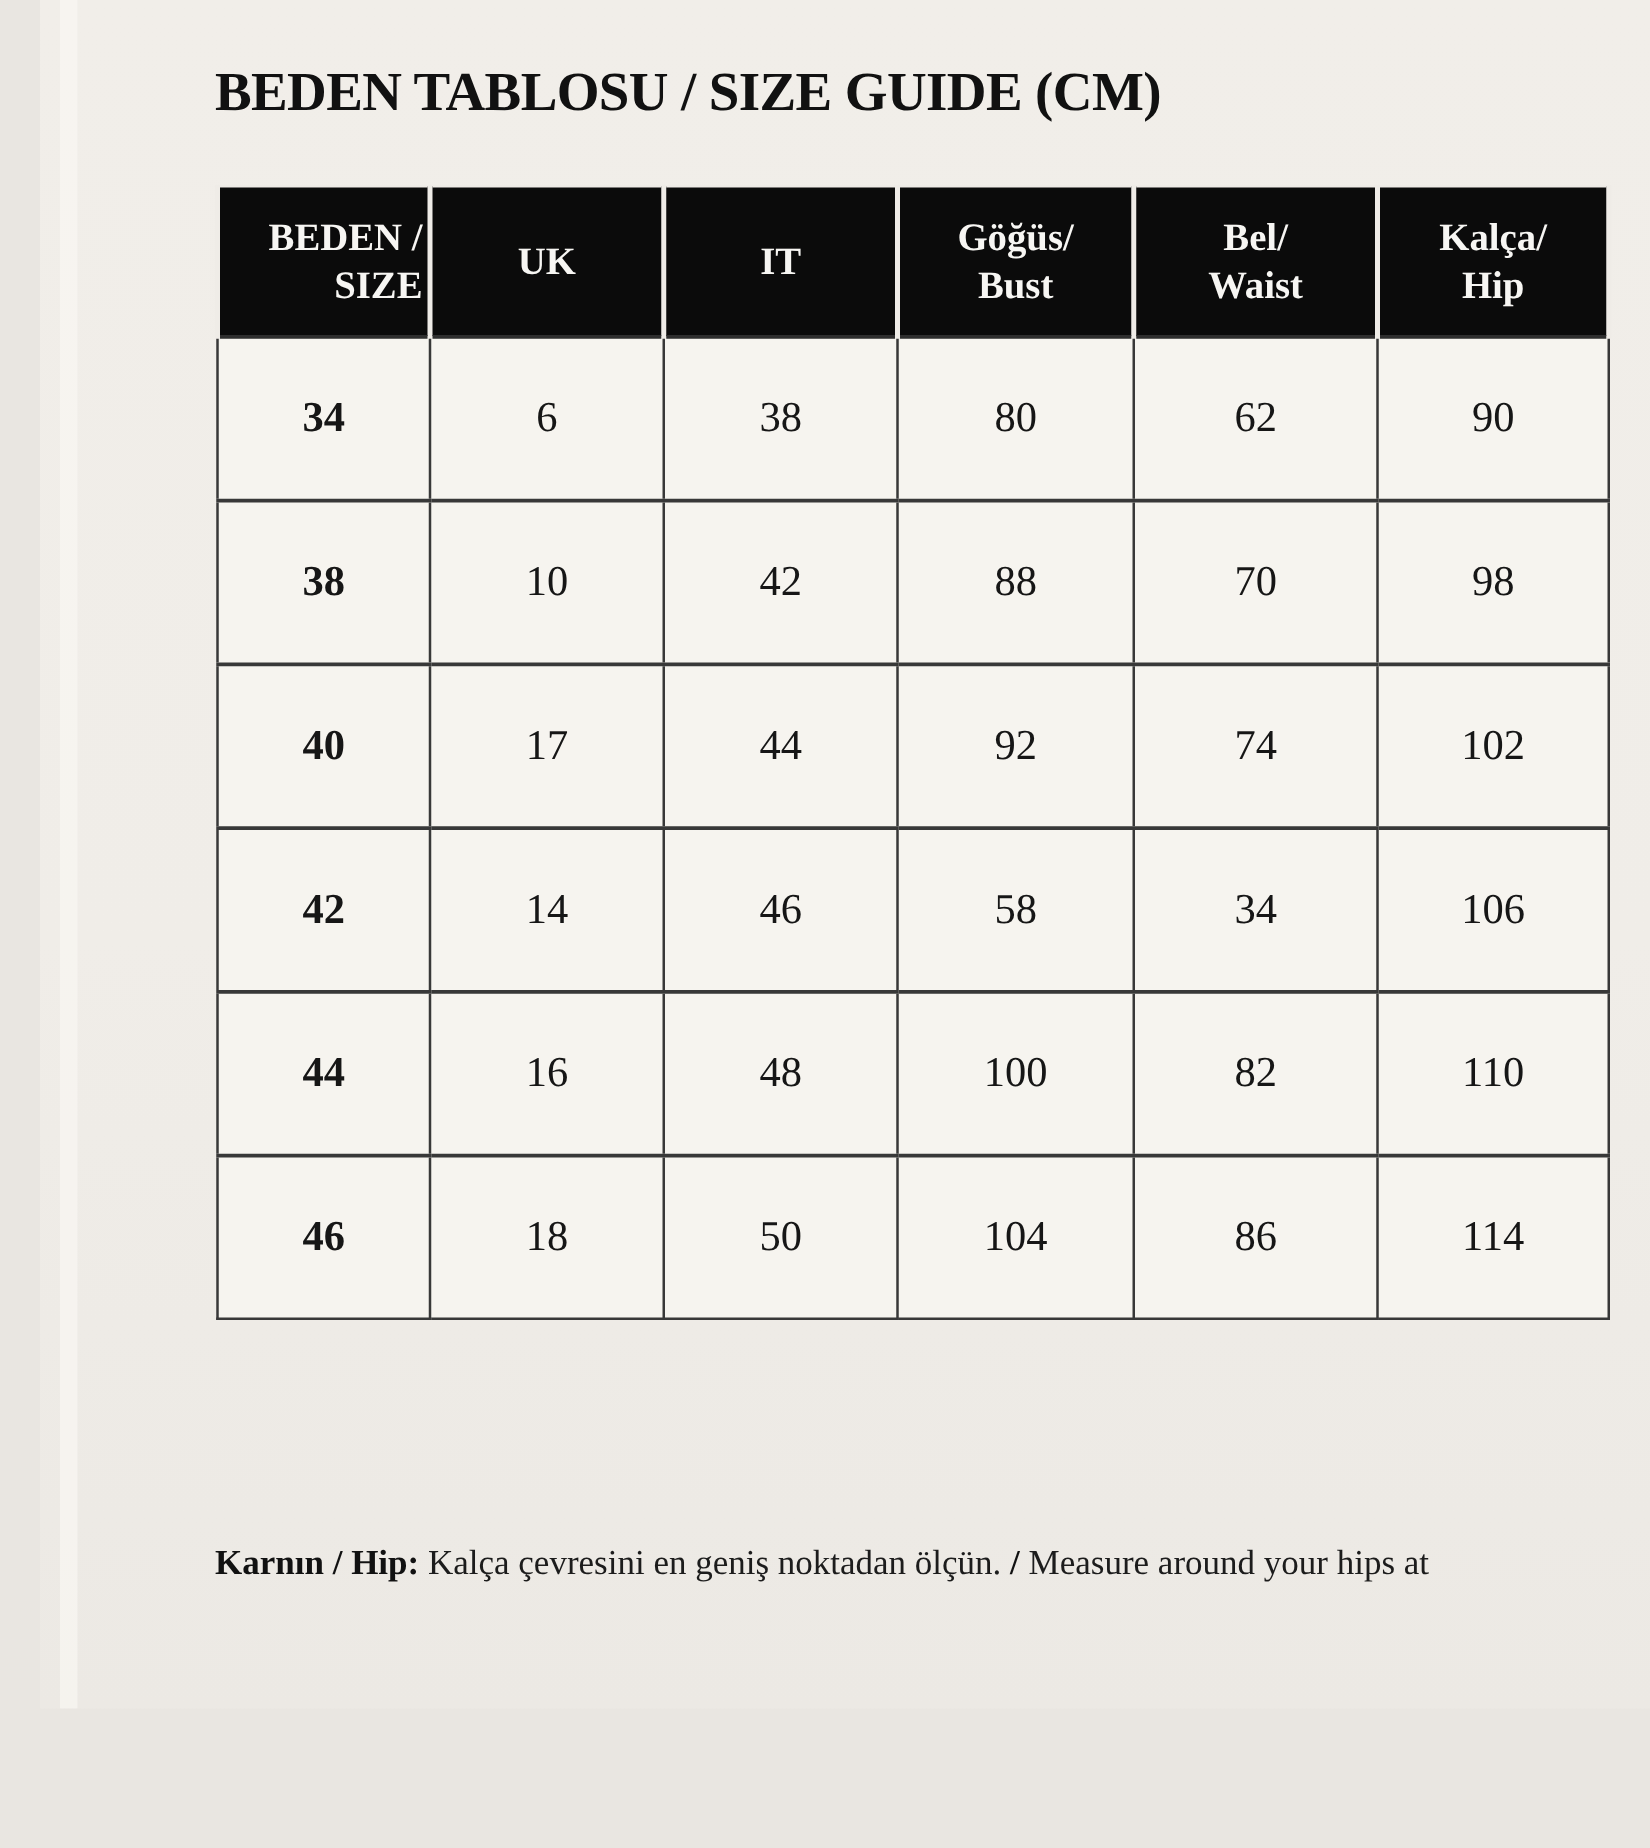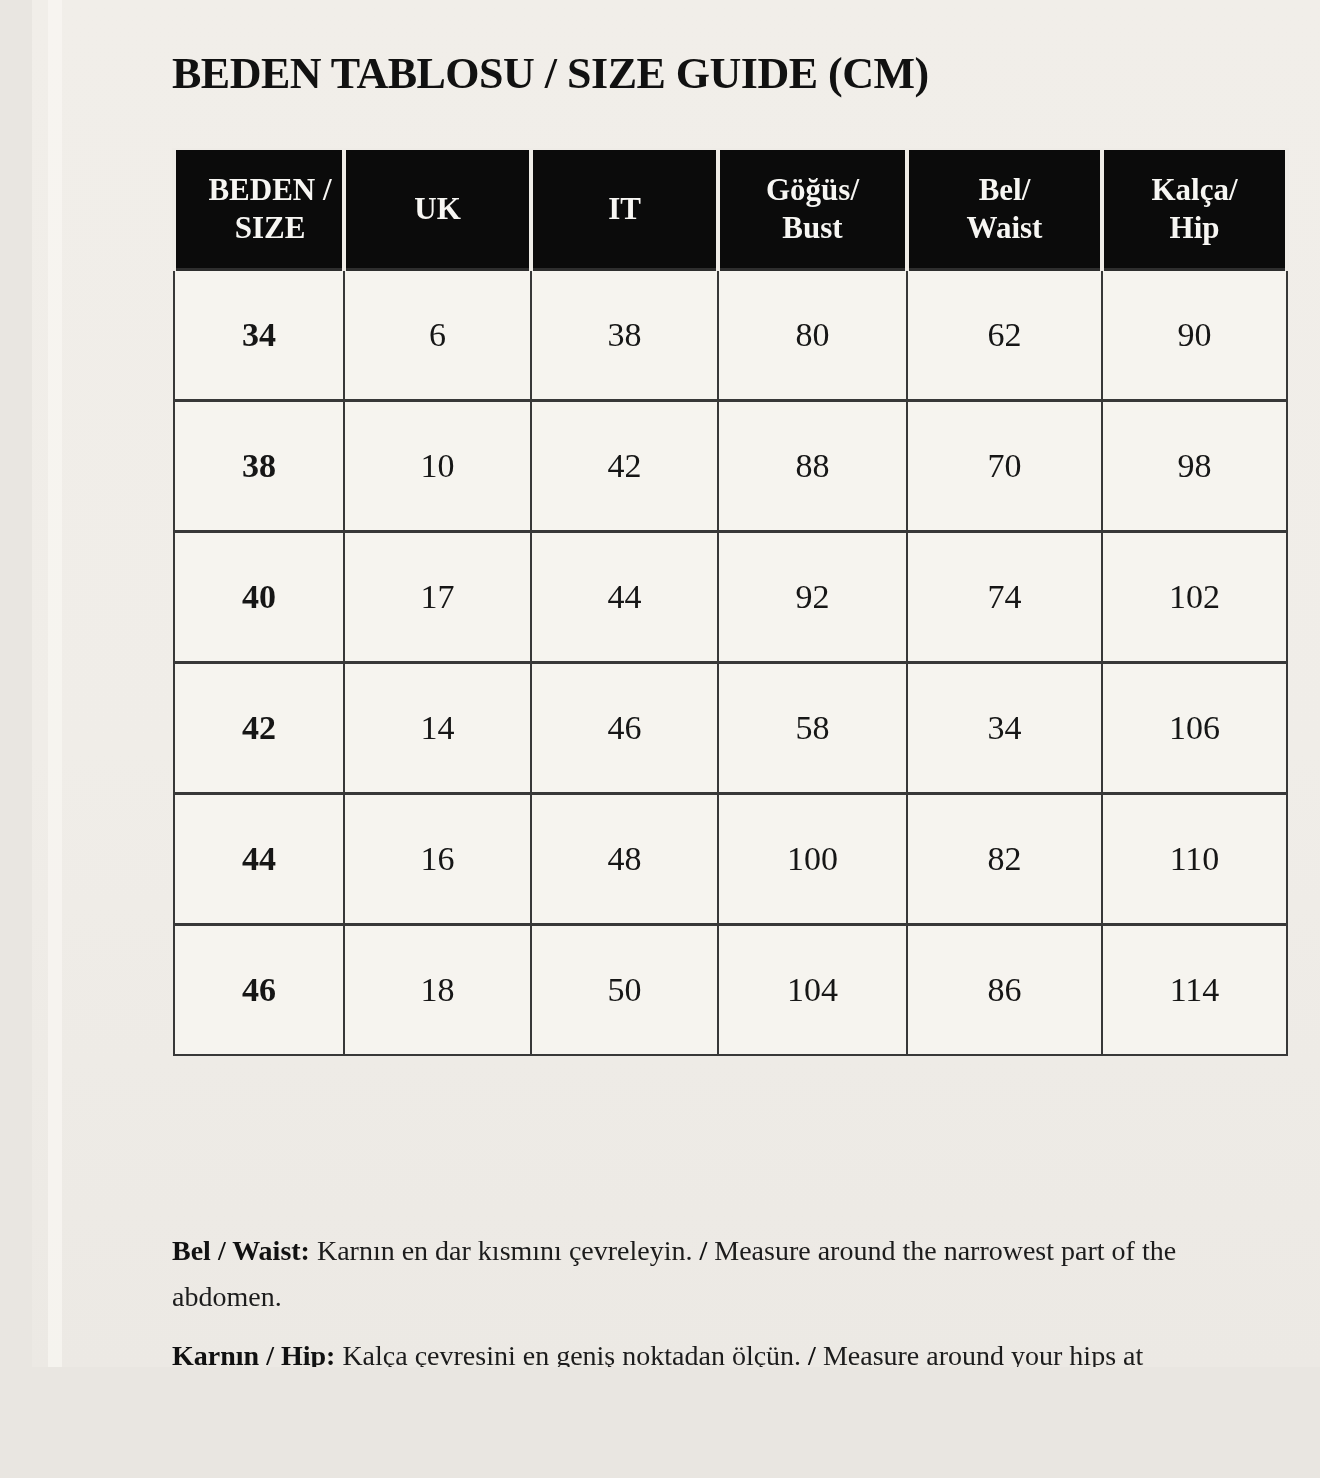--- a/index.html
+++ b/index.html
@@ -42,21 +42,21 @@
     white-space: pre-line;
     text-align: center;
     vertical-align: middle;
     border-left: 4px solid #efece7;
     border-right: 4px solid #efece7;
     border-top: 2px solid #efece7;
     border-bottom: 3px solid #2e2e2e;
     height: 120px;
     padding: 6px 4px;
   }
-  .size-table th.c0 { text-align: center; padding-left: 26px; }
+  .size-table th.c0 { text-align: right; padding-left: 26px; }
   .size-table td {
     background: #f6f4ef;
     border: 2px solid #383838;
     border-top-width: 3px;
     text-align: center;
     vertical-align: middle;
     font-size: 34px; font-weight: 400; color: #161616;
     height: 131px;
   }
   .size-table td.c0 { font-weight: 700; }
@@ -146,19 +146,18 @@
         <td>18</td>
         <td>50</td>
         <td>104</td>
         <td>86</td>
         <td>114</td>
       </tr>
     </tbody>
   </table>
 
   <div class="notes">
-    <p><b>Bel / Waist:</b> <span>Karnın en dar kısmını çevreleyin.</span> <b>/</b> <span>Measure around the narrowest part of the abdomen.</span></p>
     <p><b>Karnın / Hip:</b> <span>Kalça çevresini en geniş noktadan ölçün.</span> <b>/</b> <span>Measure around your hips at</span></p>
   </div>
 
   <div class="edge-right"></div>
 
 </div>
 
 </body></html>

